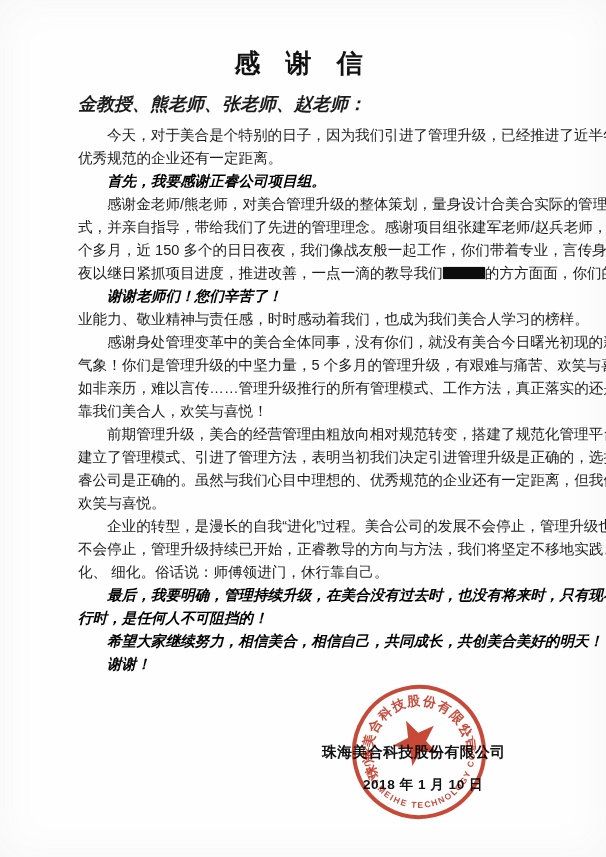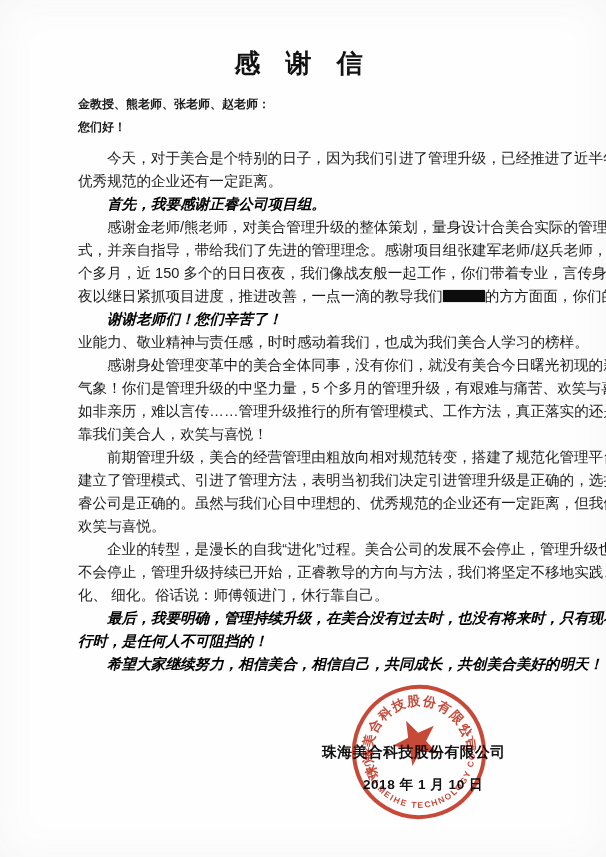--- a/index.html
+++ b/index.html
@@ -18,21 +18,21 @@
     font-size:26px;font-weight:700;
     letter-spacing:9px;
     color:#121212;
     margin:0;
   }
   .content{
     position:absolute;left:78px;top:93px;width:455px;
   }
   .salutation,.greeting{
     height:23px;line-height:23px;
-    font-size:12px;font-weight:700;white-space:nowrap;
+    font-size:18px;font-weight:700;white-space:nowrap;font-style:italic;
   }
   .body-block{margin-top:8px;}
   .line{
     height:23px;line-height:23px;
     font-size:14.6px;font-weight:400;
     white-space:nowrap;
     color:#1b1b1b;
   }
   .line.indent{text-indent:29px;}
   .line.bold{font-weight:700;color:#000000;font-style:italic;}
@@ -64,21 +64,20 @@
 </style>
 </head>
 <body>
 
 <div class="page">
 
   <h1 class="title">感 谢 信</h1>
 
   <div class="content">
     <div class="salutation">金教授、熊老师、张老师、赵老师：</div>
-    <div class="greeting">您们好！</div>
     <div class="body-block" id="letter-body">
         <div class="line indent">今天，对于美合是个特别的日子，因为我们引进了管理升级，已经推进了近半年，</div>
         <div class="line">优秀规范的企业还有一定距离。</div>
         <div class="line bold indent">首先，我要感谢正睿公司项目组。</div>
         <div class="line indent">感谢金老师/熊老师，对美合管理升级的整体策划，量身设计合美合实际的管理模</div>
         <div class="line">式，并亲自指导，带给我们了先进的管理理念。感谢项目组张建军老师/赵兵老师，5</div>
         <div class="line">个多月，近 150 多个的日日夜夜，我们像战友般一起工作，你们带着专业，言传身教，</div>
         <div class="line"><span>夜以继日紧抓项目进度，推进改善，一点一滴的教导我们</span><span class="redaction"></span><span>的方方面面，你们的专</span></div>
         <div class="line bold indent">谢谢老师们！您们辛苦了！</div>
         <div class="line">业能力、敬业精神与责任感，时时感动着我们，也成为我们美合人学习的榜样。</div>
@@ -89,20 +88,21 @@
         <div class="line indent">前期管理升级，美合的经营管理由粗放向相对规范转变，搭建了规范化管理平台、</div>
         <div class="line">建立了管理模式、引进了管理方法，表明当初我们决定引进管理升级是正确的，选择正</div>
         <div class="line">睿公司是正确的。虽然与我们心目中理想的、优秀规范的企业还有一定距离，但我们会</div>
         <div class="line">欢笑与喜悦。</div>
         <div class="line indent">企业的转型，是漫长的自我“进化”过程。美合公司的发展不会停止，管理升级也</div>
         <div class="line">不会停止，管理升级持续已开始，正睿教导的方向与方法，我们将坚定不移地实践、固</div>
         <div class="line">化、 细化。俗话说：师傅领进门，休行靠自己。</div>
         <div class="line bold indent">最后，我要明确，管理持续升级，在美合没有过去时，也没有将来时，只有现在进</div>
         <div class="line bold">行时，是任何人不可阻挡的！</div>
         <div class="line bold indent">希望大家继续努力，相信美合，相信自己，共同成长，共创美合美好的明天！</div>
+        <div class="line bold indent">谢谢！</div>
       </div>
   </div>
 
   <div class="sig-company">珠海美合科技股份有限公司</div>
   <div class="sig-date">2018 年 1 月 10 日</div>
 
   <svg class="seal" viewBox="0 0 140 140" xmlns="http://www.w3.org/2000/svg">
     <g transform="translate(70,70) rotate(-14)" fill="none">
       <circle r="65" stroke="#c43a28" stroke-width="4"></circle>
       <polygon points="0,-24 5.6,-7.8 22.8,-7.4 9.1,3.0 14.1,19.4 0,9.6 -14.1,19.4 -9.1,3.0 -22.8,-7.4 -5.6,-7.8" transform="translate(0,-10) rotate(-12)" fill="#c43a28"></polygon>

